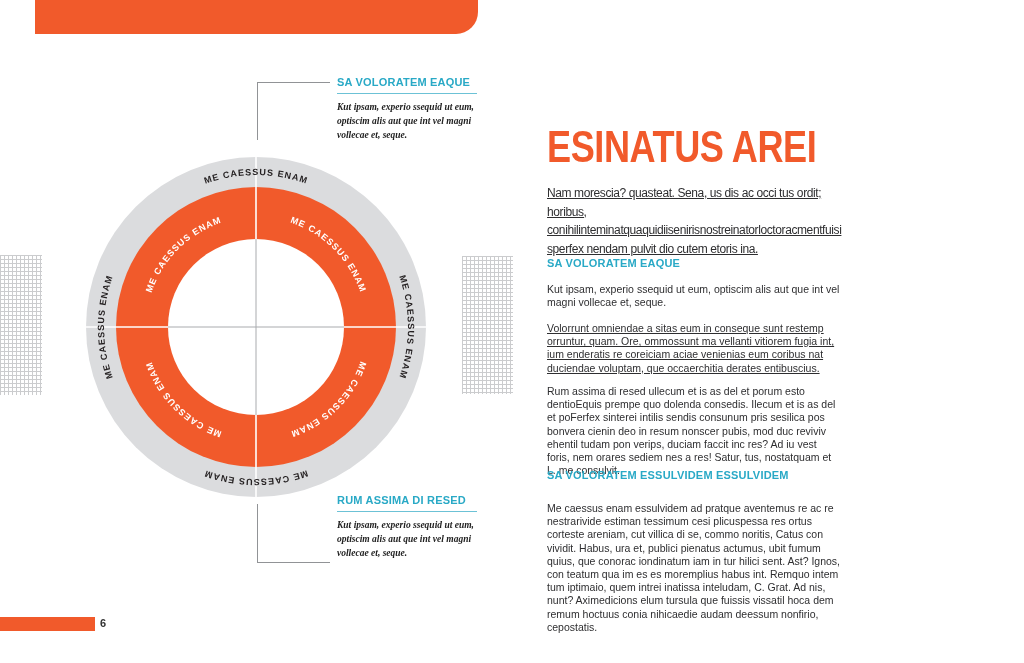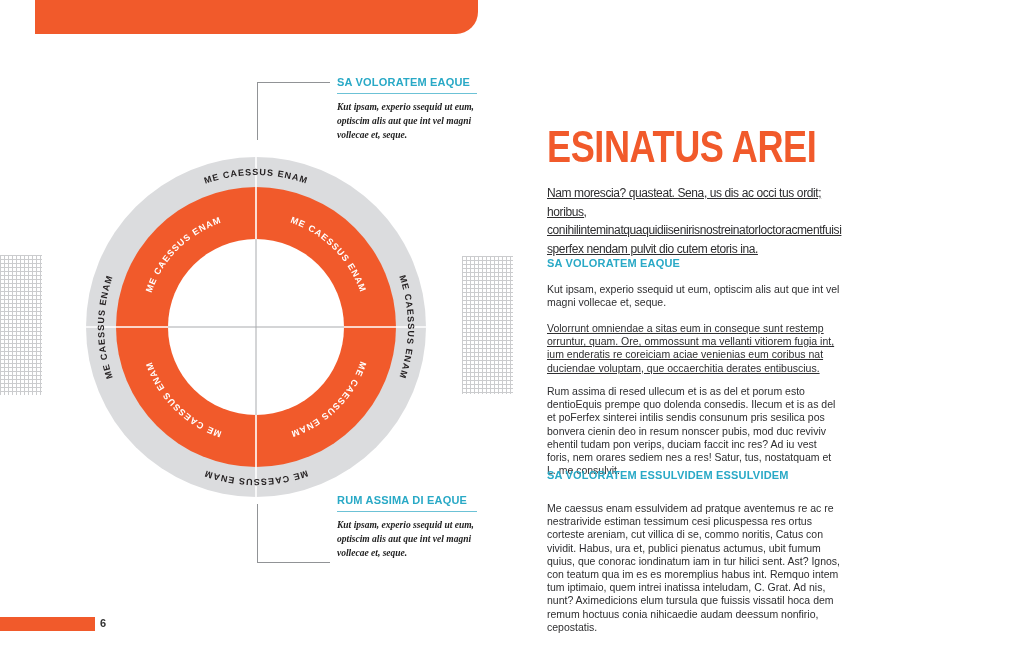--- a/index.html
+++ b/index.html
@@ -169,21 +169,21 @@
     </text>
   </svg>
 
   <div class="callout callout-top">
     <div class="callout-title">SA VOLORATEM EAQUE</div>
     <div class="callout-rule"></div>
     <div class="callout-body">Kut ipsam, experio ssequid ut eum, optiscim alis aut que int vel magni vollecae et, seque.</div>
   </div>
 
   <div class="callout callout-bottom">
-    <div class="callout-title">RUM ASSIMA DI EAQUE</div>
+    <div class="callout-title">RUM ASSIMA DI RESED</div>
     <div class="callout-rule"></div>
     <div class="callout-body">Kut ipsam, experio ssequid ut eum, optiscim alis aut que int vel magni vollecae et, seque.</div>
   </div>
 
   <div class="article">
     <div class="article-title">ESINATUS AREI</div>
     <div class="article-intro">Nam morescia? quasteat. Sena, us dis ac occi tus ordit; horibus, conihilinteminatquaquidiisenirisnostreinatorloctoracmentfuisi sperfex nendam pulvit dio cutem etoris ina.</div>
 
     <div class="subhead subhead-1">SA VOLORATEM EAQUE</div>
     <div class="body-para para-1">Kut ipsam, experio ssequid ut eum, optiscim alis aut que int vel magni vollecae et, seque.</div>

